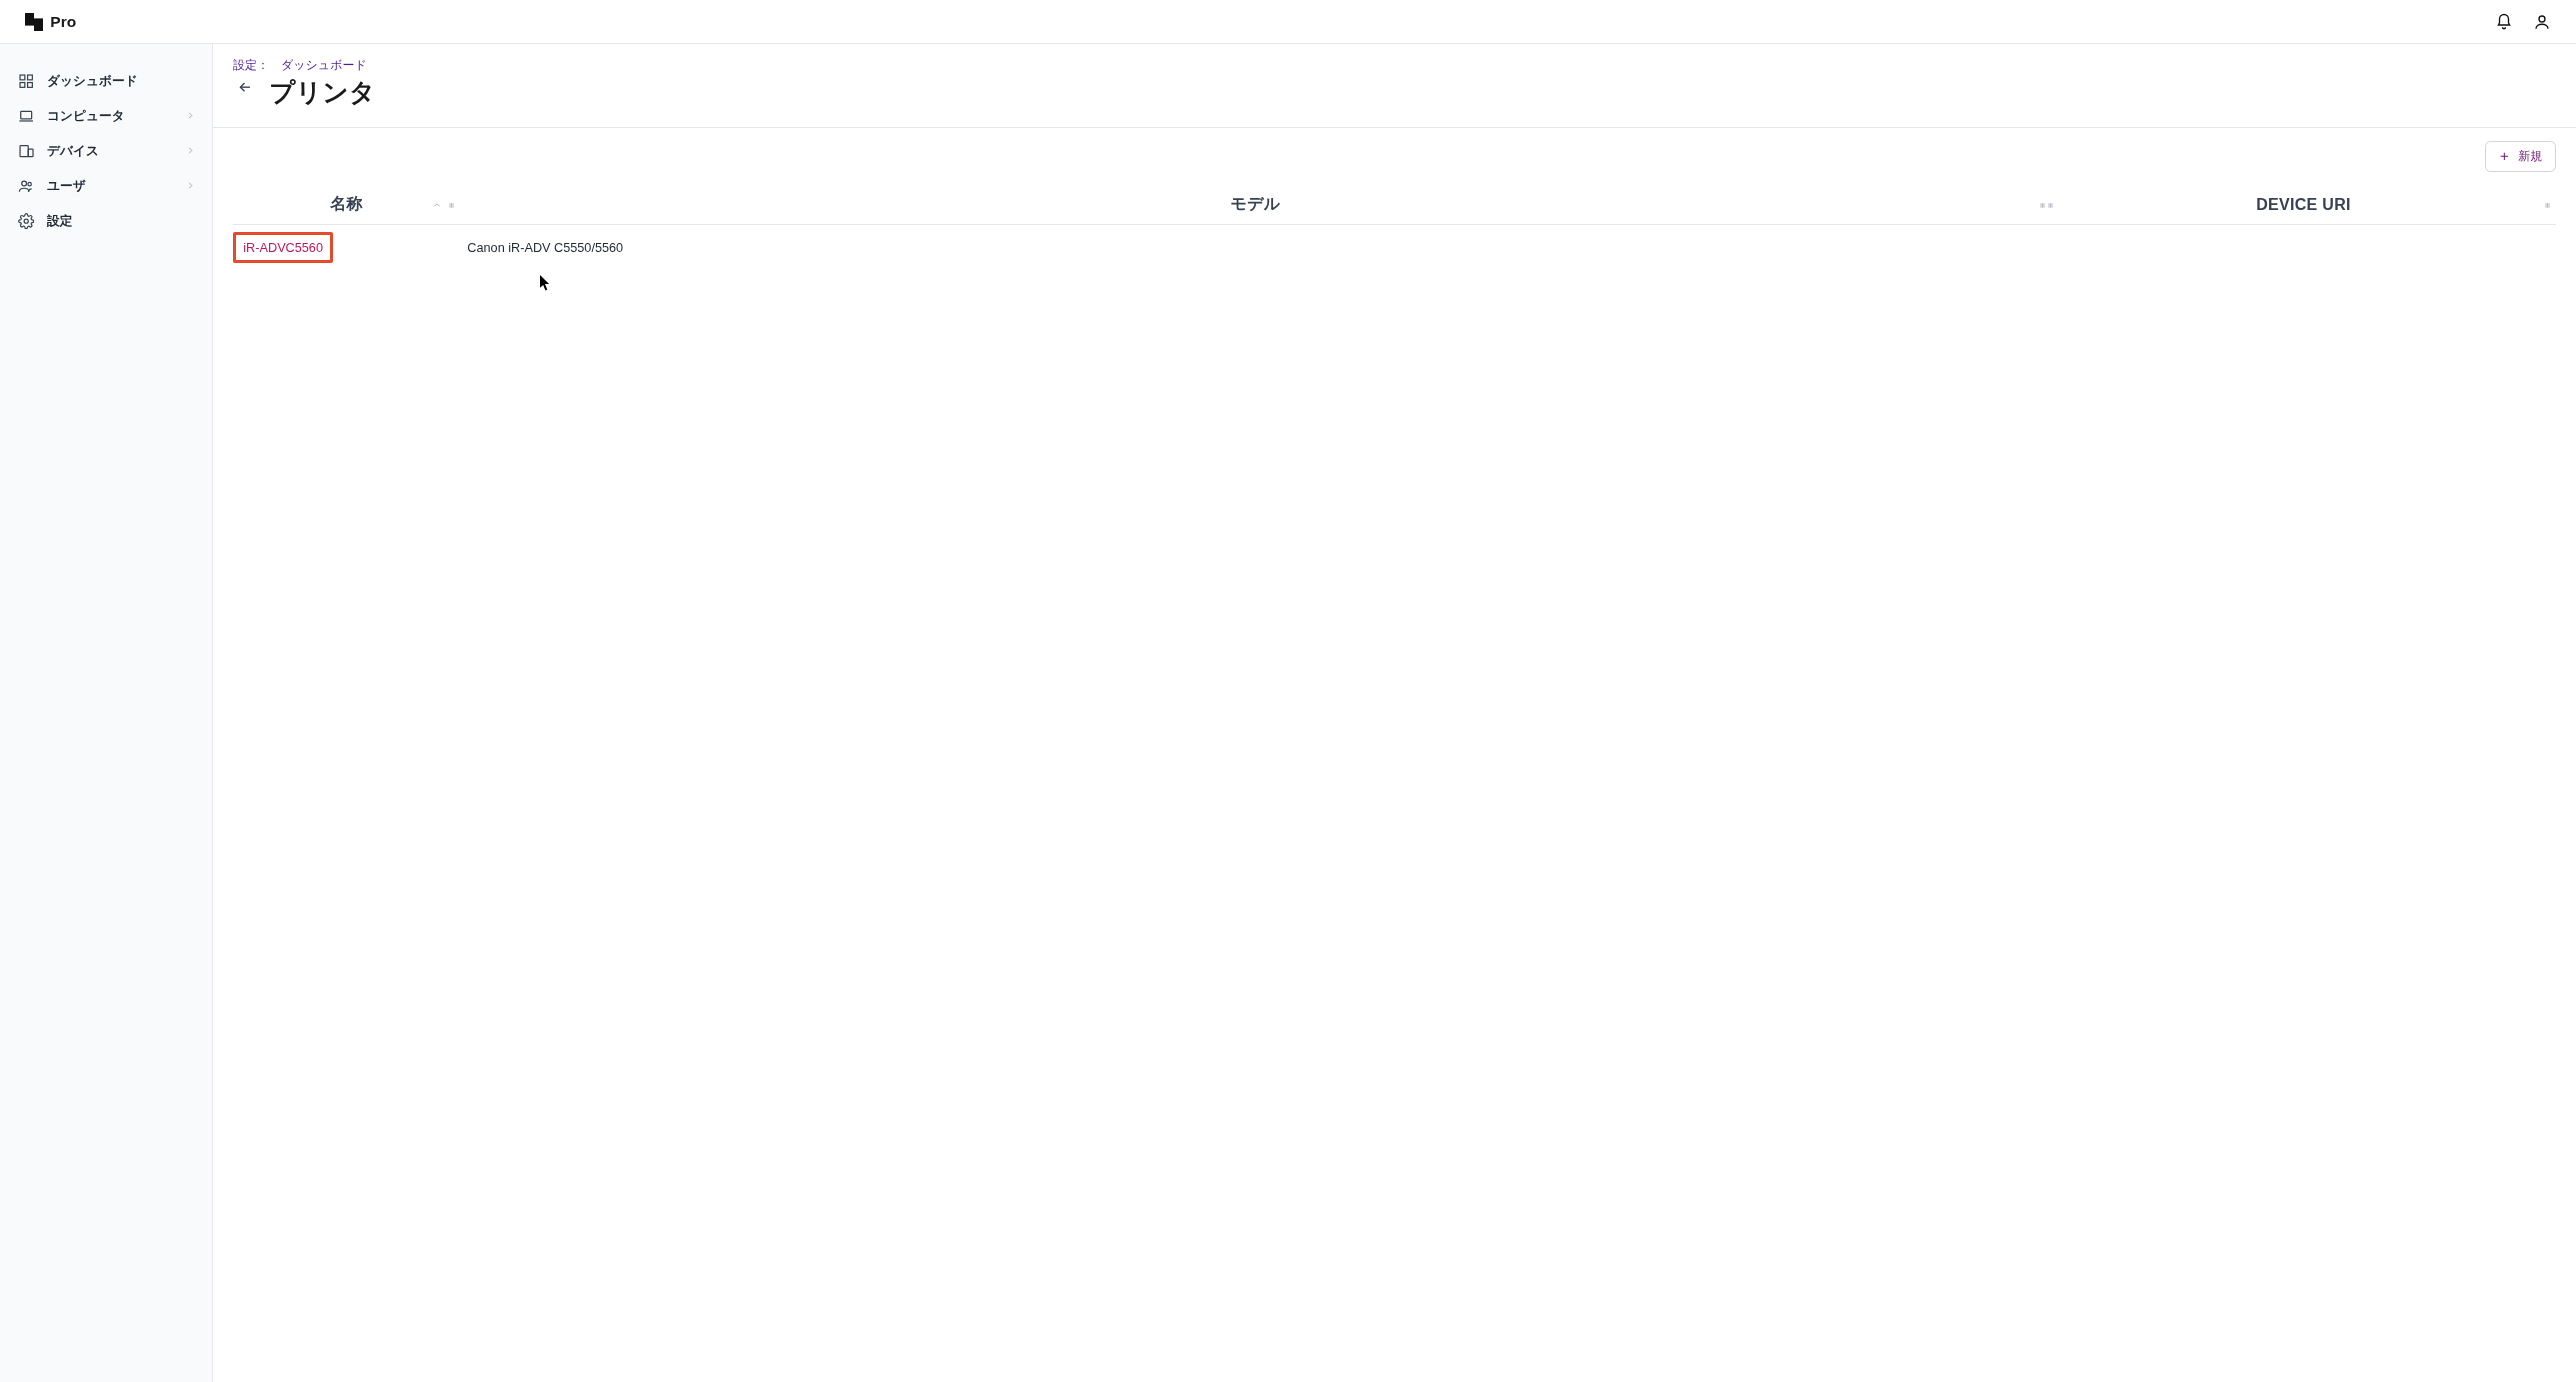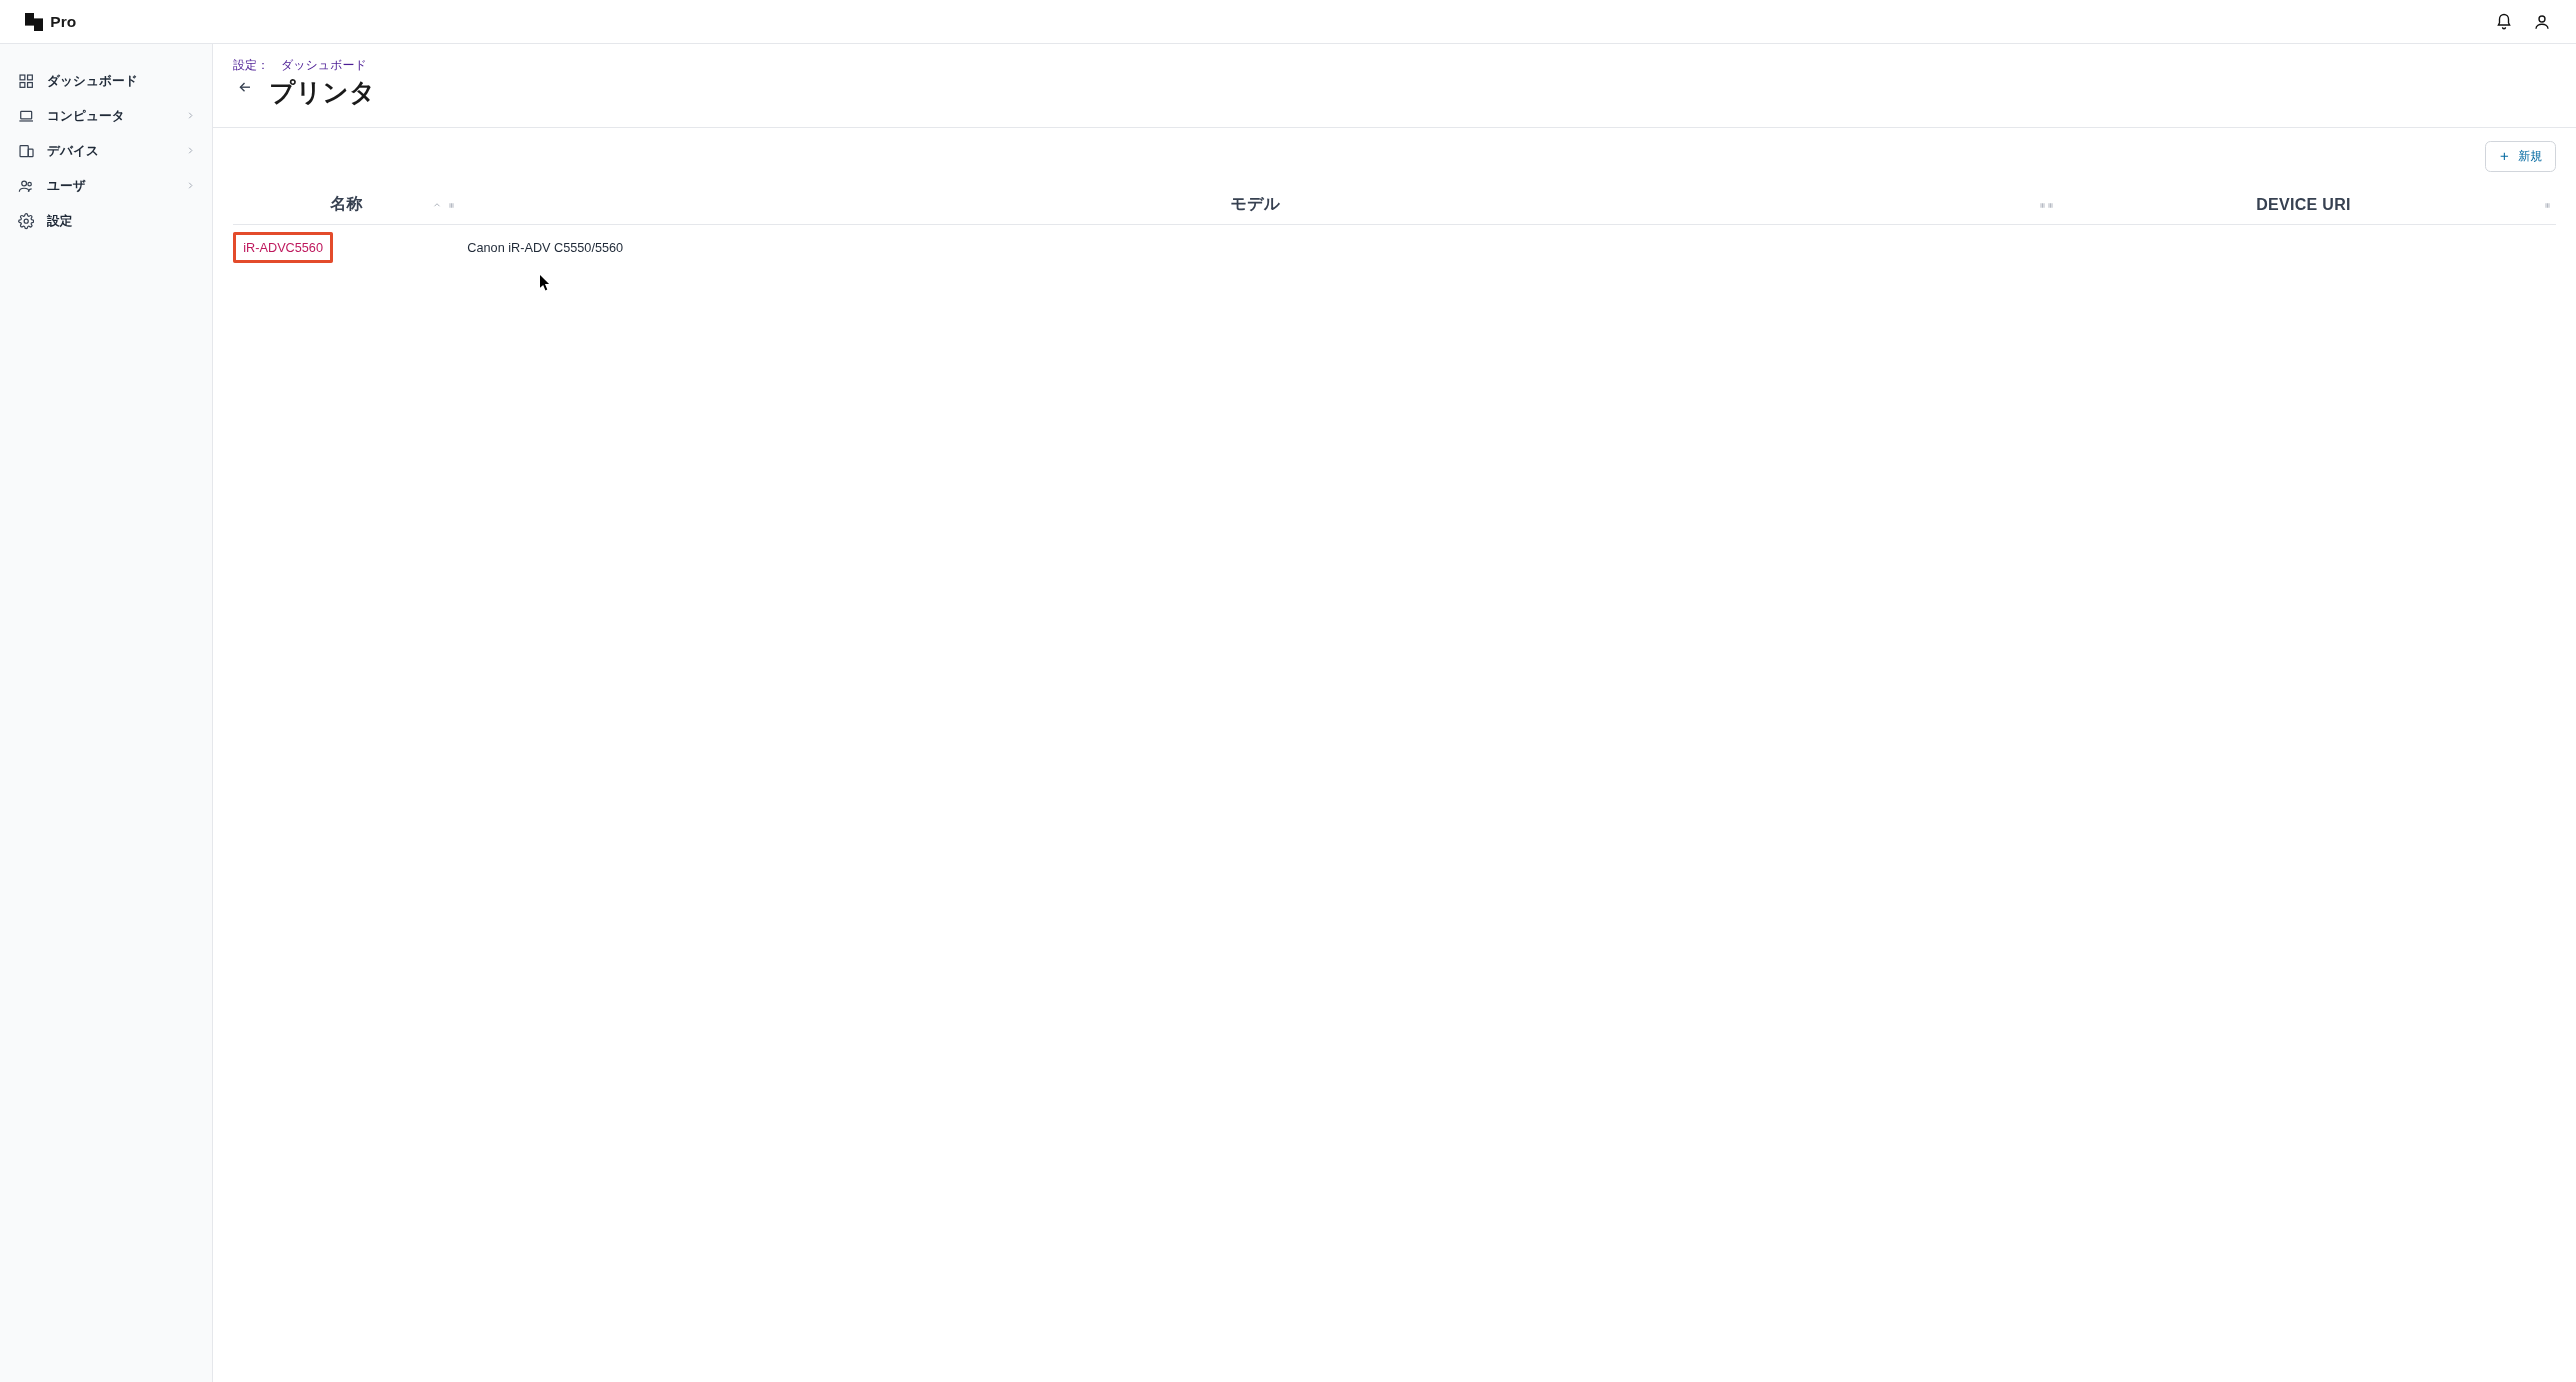--- a/index.html
+++ b/index.html
@@ -127,21 +127,21 @@
   .new-btn {
     border: 0.9px solid #d1d5db;
     background: #fff;
     border-radius: 5.5px;
     padding: 6.4px 12.7px;
     font-size: 12px;
     display: flex;
     align-items: center;
     gap: 7.3px;
     cursor: pointer;
-    color: #0369a1;
+    color: #701a75;
   }
   .new-btn svg { width: 12.7px; height: 12.7px; }
   
   .table-wrap {
     padding: 0 20px;
     position: relative;
   }
   .tbl {
     width: 100%;
     border-collapse: collapse;

